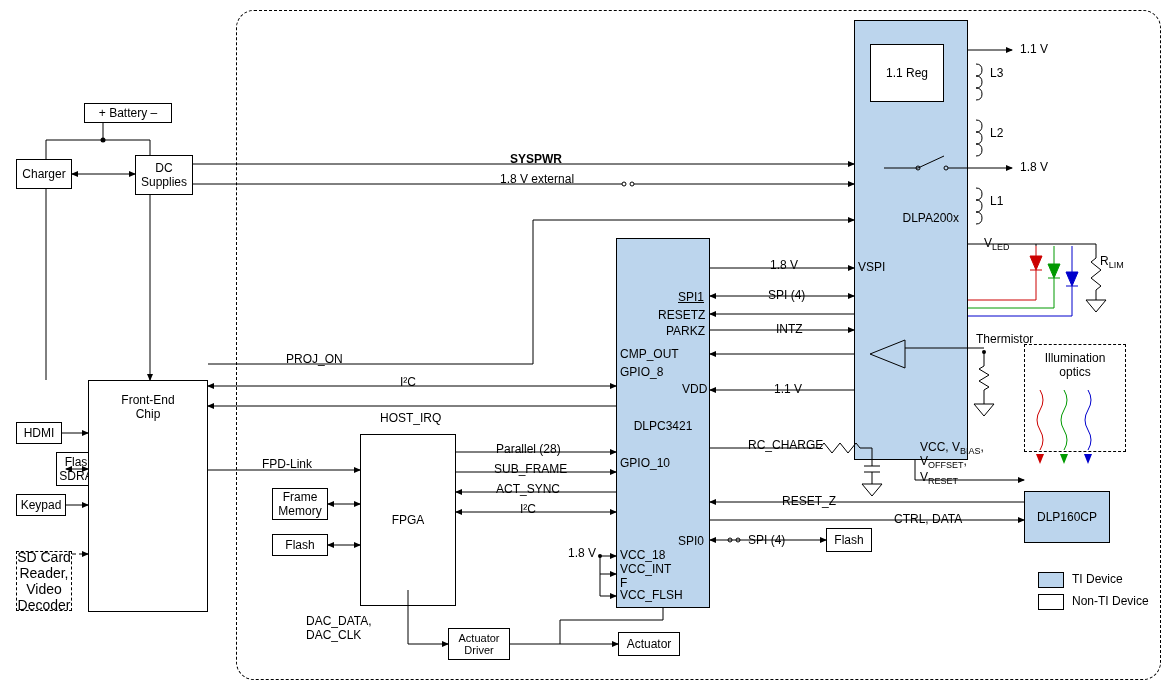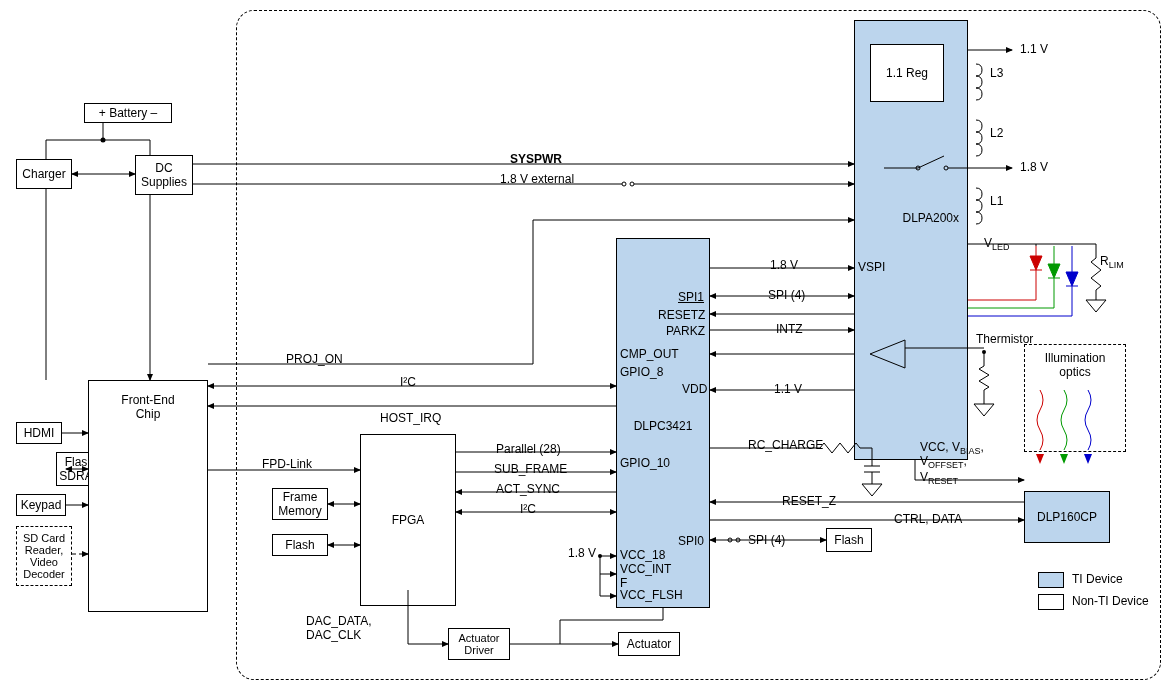--- a/index.html
+++ b/index.html
@@ -62,21 +62,21 @@
 Supplies</span></div>
 
 <div class="box" style="left:16px; top:422px; width:46px; height:22px;">
     <span>HDMI</span>
   </div>
 <div class="box" style="left:16px; top:452px; width:50px; height:34px; white-space:pre;margin-left:40px;"><span>Flash,
 SDRAM</span></div>
 <div class="box" style="left:16px; top:494px; width:50px; height:22px;">
     <span>Keypad</span>
   </div>
-<div class="box dashed" style="left:16px; top:526px; width:56px; height:60px; white-space:pre; font-size:11px;"><span>SD Card
+<div class="box dashed" style="left:16px; top:551px; width:56px; height:60px; white-space:pre; font-size:14px;"><span>SD Card
 Reader,
 Video
 Decoder</span></div>
 
 <div class="box" style="left:88px; top:380px; width:120px; height:232px; flex-direction:column; justify-content:flex-start; padding-top:12px;">
   <div style="white-space:pre;">Front-End
 Chip</div>
 </div>
 
 <div class="box" style="left:272px; top:488px; width:56px; height:32px; white-space:pre;"><span>Frame

